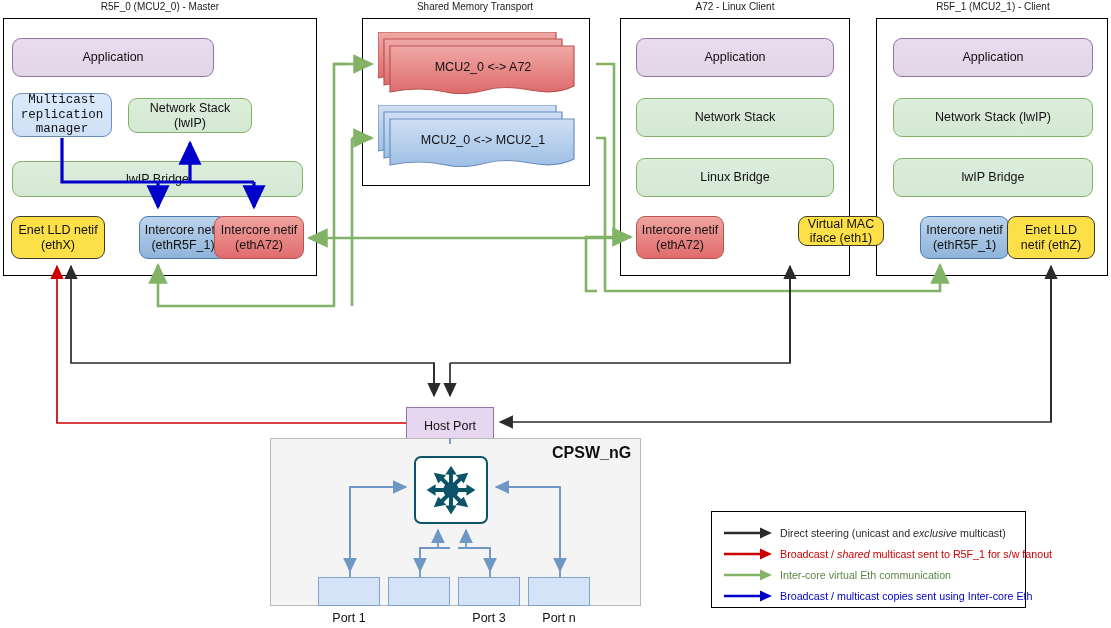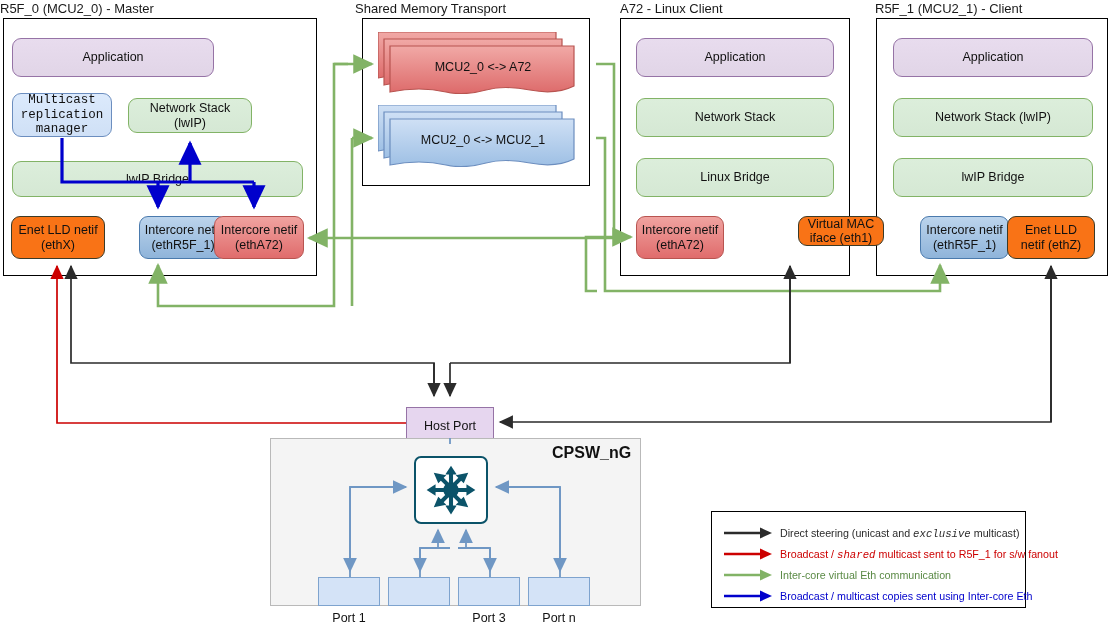--- a/index.html
+++ b/index.html
@@ -6,21 +6,21 @@
   html,body{margin:0;padding:0;background:#ffffff;}
   body{
     font-family:"Liberation Sans","DejaVu Sans",sans-serif;
     width:1111px;height:628px;position:relative;overflow:hidden;
     -webkit-font-smoothing:antialiased;
   }
   #root{position:relative;width:1111px;height:628px;}
   svg#wires{position:absolute;left:0;top:0;width:1111px;height:628px;pointer-events:none;}
 
   .panel-title{
-    position:absolute;font-size:13px;color:#1a1a1a;
+    position:absolute;font-size:10px;color:#1a1a1a;text-align:center;
     white-space:nowrap;letter-spacing:0px;
   }
   .panel{
     position:absolute;border:1.6px solid #000;background:#ffffff;box-sizing:border-box;
   }
   .blk{
     position:absolute;box-sizing:border-box;display:flex;align-items:center;
     justify-content:center;text-align:center;font-size:12.5px;color:#111;
     border-radius:9px;line-height:1.15;padding:2px 4px;
   }
@@ -39,21 +39,21 @@
   .blk.bluedark{
     background:linear-gradient(180deg,#bcd4ec 0%,#8fb4da 100%);
     border:1.4px solid #4a7aad;
     margin-left:25px;
   }
   .blk.red{
     background:linear-gradient(180deg,#f0a3a0 0%,#e06c6c 100%);
     border:1.4px solid #b85450;
   }
   .blk.yellow{
-    background:#f97316;
+    background:#fde047;
     border:1.6px solid #3b3b28;
   }
   .blk.purple-rect{
     background:#e6d6ef;border:1.4px solid #9673a6;border-radius:0;
   }
   .blk.portbox{
     background:#d4e3f7;border:1.3px solid #7ea3ce;border-radius:0;
   }
 
   
@@ -77,21 +77,21 @@
     position:absolute;font-size:12.5px;color:#111;text-align:center;white-space:nowrap;
   }
 
   .legend{
     position:absolute;background:#ffffff;border:1.5px solid #000;box-sizing:border-box;
   }
   .legend-row{
     position:absolute;display:flex;align-items:center;font-size:10.7px;white-space:nowrap;
   }
   .legend-text{margin-left:6px;}
-  .legend-text i{font-style:italic;font-family:Liberation Mono, monospace;}
+  .legend-text i{font-style:italic;}
 </style>
 </head>
 <body>
 
 <div id="root">
 
   <div class="panel-title" style="left:0px;top:1px;width:320px;">R5F_0 (MCU2_0) - Master</div>
   <div class="panel-title" style="left:355px;top:1px;width:240px;">Shared Memory Transport</div>
   <div class="panel-title" style="left:620px;top:1px;width:230px;">A72 - Linux Client</div>
   <div class="panel-title" style="left:875px;top:1px;width:236px;">R5F_1 (MCU2_1) - Client</div>

